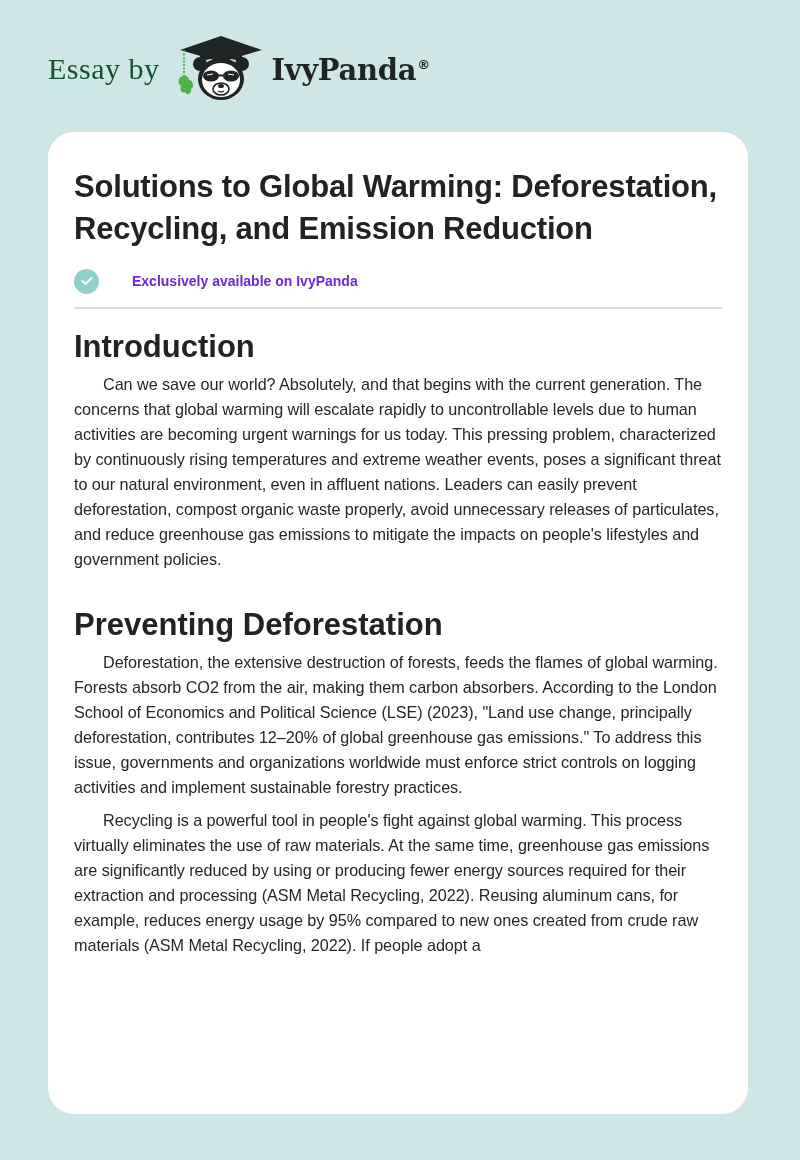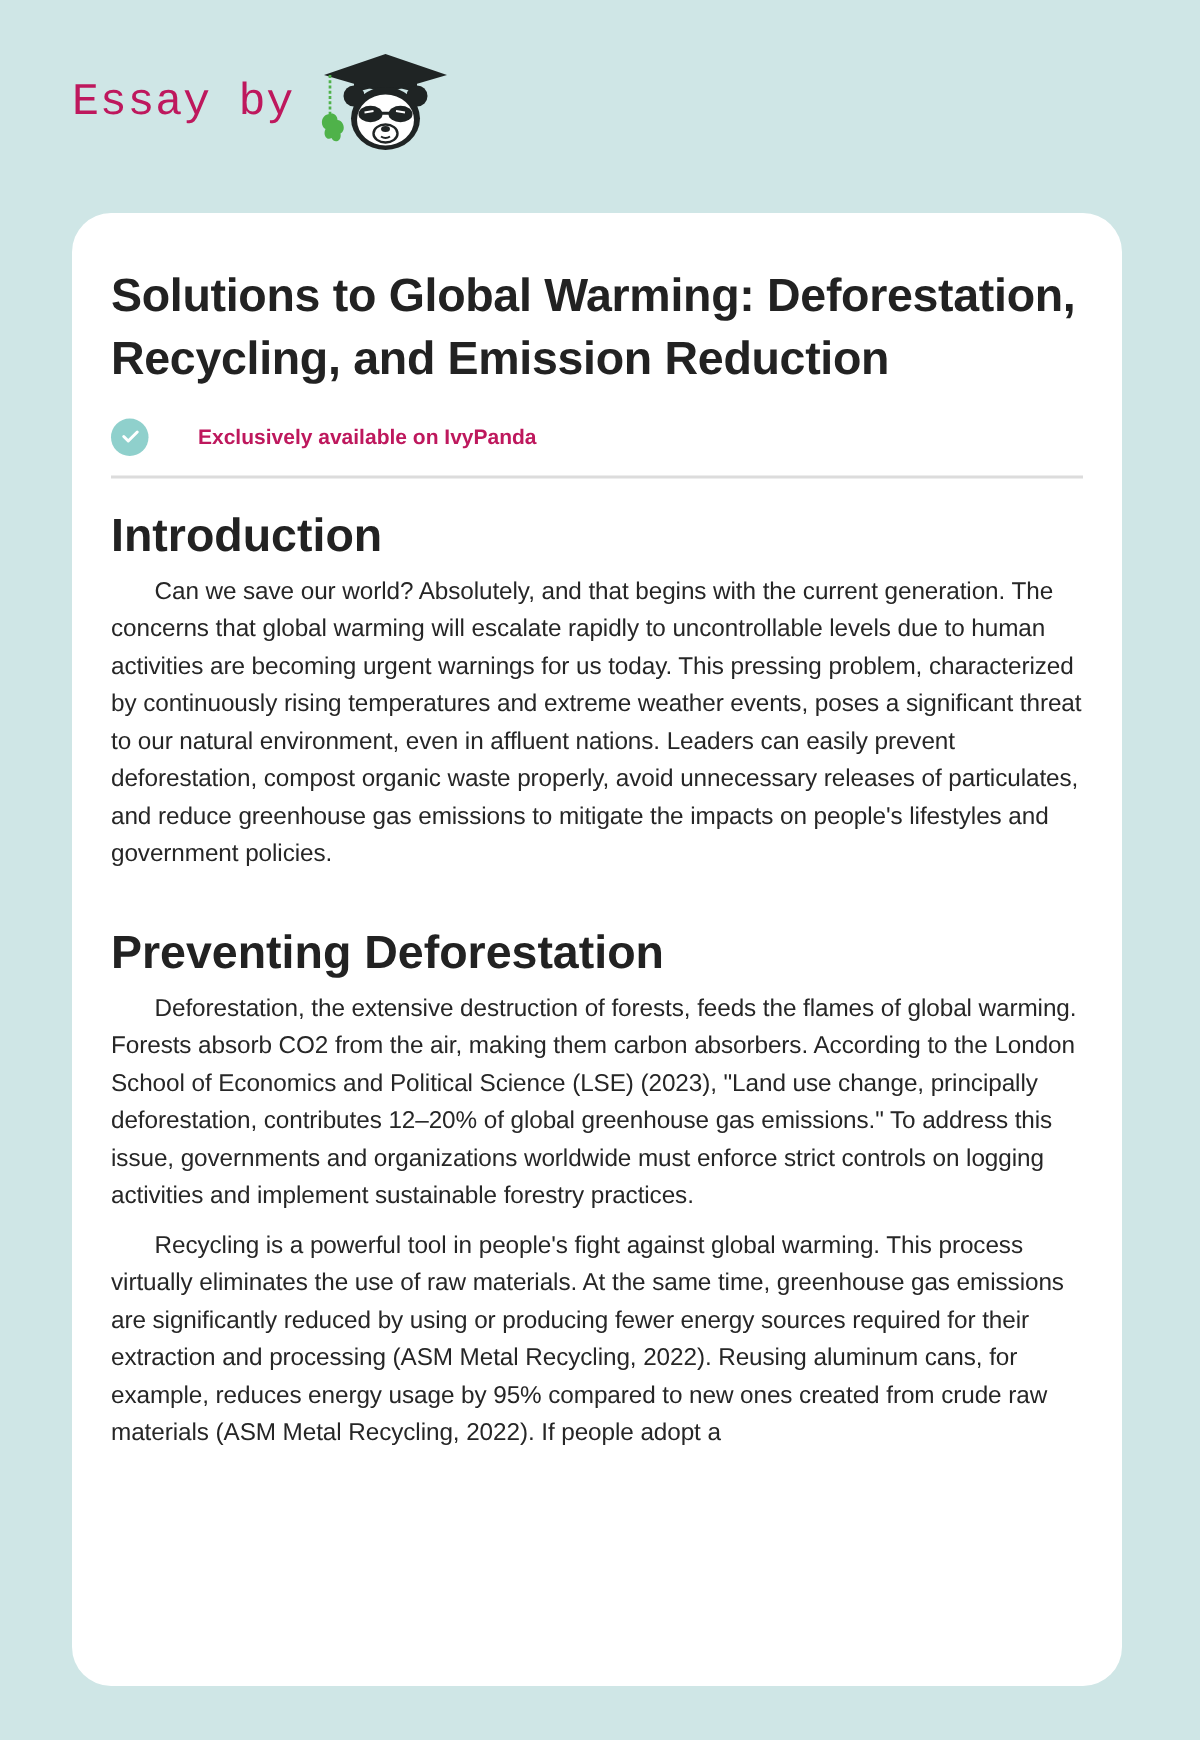--- a/index.html
+++ b/index.html
@@ -16,23 +16,23 @@
     
     .brand {
       position: absolute;
       left: 48px;
       top: 32px;
       height: 70px;
       display: flex;
       align-items: center;
     }
     .brand-prefix {
-      font-family: Liberation Mono, monospace;
+      font-family: Liberation Serif, serif;
       font-size: 30px;
-      color: #be185d;
+      color: #14532d;
       letter-spacing: 0.5px;
       margin-right: 18px;
       margin-top: 4px;
     }
     .brand-logo { width: 86px; height: 70px; margin-right: 8px; }
     .brand-name {
       font-family: "DejaVu Serif", serif;
       font-weight: bold;
       font-size: 29px;
       color: #1f2424;
@@ -45,21 +45,21 @@
       font-weight: bold;
       vertical-align: super;
       color: #1f2424;
       margin-left: 1px;
     }
 
     
     .card {
       position: absolute;
       left: 48px;
-      top: 142px;
+      top: 132px;
       width: 700px;
       height: 982px;
       background: #ffffff;
       border-radius: 26px;
       padding: 34px 26px 0 26px;
       overflow: hidden;
     }
     .title {
       font-size: 31px;
       font-weight: bold;
@@ -79,21 +79,21 @@
       border-radius: 50%;
       background: #8fd0cc;
       display: flex;
       align-items: center;
       justify-content: center;
       margin-right: 5px;
     }
     .exclusive-text {
       font-size: 14px;
       font-weight: bold;
-      color: #be185d;
+      color: #6d28d9;
       padding-left: 28px;
     }
     .divider {
       height: 2px;
       background: #dcdcdc;
       margin-top: 13px;
     }
 
     .section-heading {
       font-size: 31px;
@@ -140,20 +140,21 @@
       <ellipse cx="53" cy="44" rx="8" ry="5.5" fill="#1f2424"></ellipse>
       <rect x="40" y="42.5" width="6" height="2" fill="#1f2424"></rect>
       <line x1="29" y1="43" x2="35" y2="42" stroke="#ffffff" stroke-width="1.2"></line>
       <line x1="50" y1="42" x2="56" y2="43" stroke="#ffffff" stroke-width="1.2"></line>
 
       <ellipse cx="43" cy="57" rx="8" ry="6" fill="#ffffff" stroke="#1f2424" stroke-width="1.6"></ellipse>
       <ellipse cx="43" cy="54" rx="3" ry="2" fill="#1f2424"></ellipse>
       <path d="M40,59 Q43,61 46,59" stroke="#1f2424" stroke-width="1.3" fill="none"></path>
     </svg>
 
+    <span class="brand-name"><span>IvyPanda</span><span class="brand-reg">®</span></span>
   </div>
 
   <div class="card">
     <h1 class="title">Solutions to Global Warming: Deforestation, Recycling, and Emission Reduction</h1>
 
     <div class="exclusive">
       <span class="check-badge">
         <svg width="12" height="10" viewBox="0 0 12 10">
           <path d="M1.5,5 L4.5,8 L10.5,2" stroke="#ffffff" stroke-width="2" fill="none" stroke-linecap="round" stroke-linejoin="round"></path>
         </svg>

